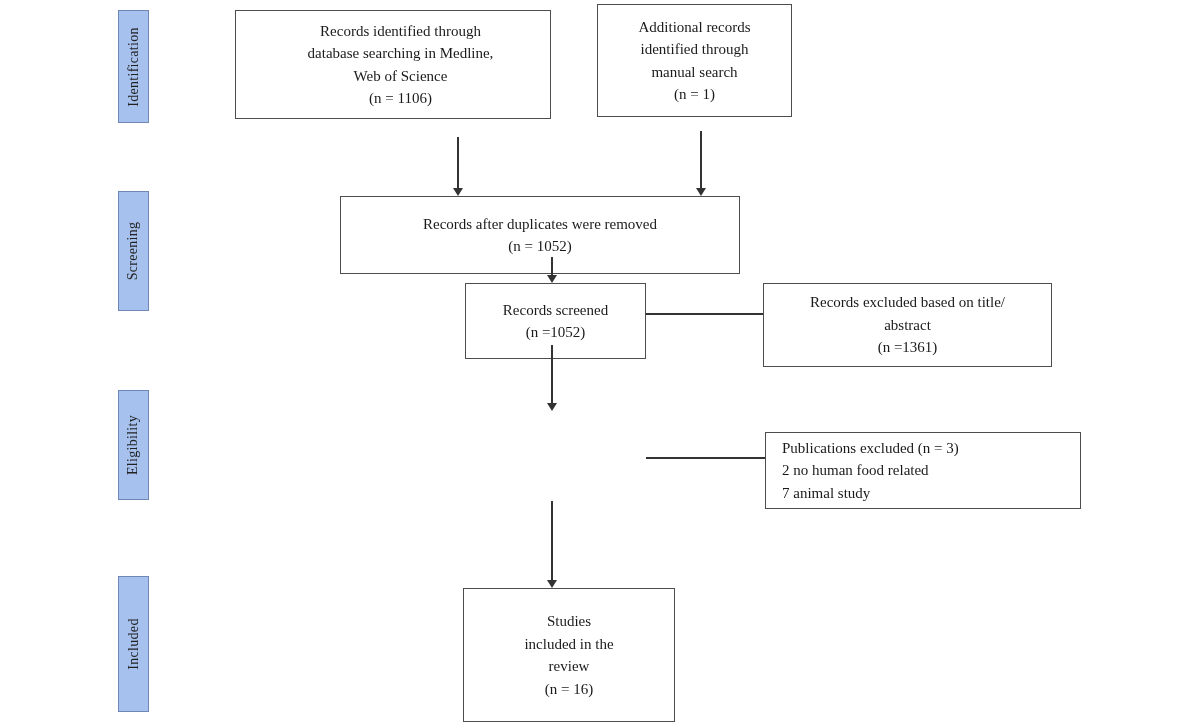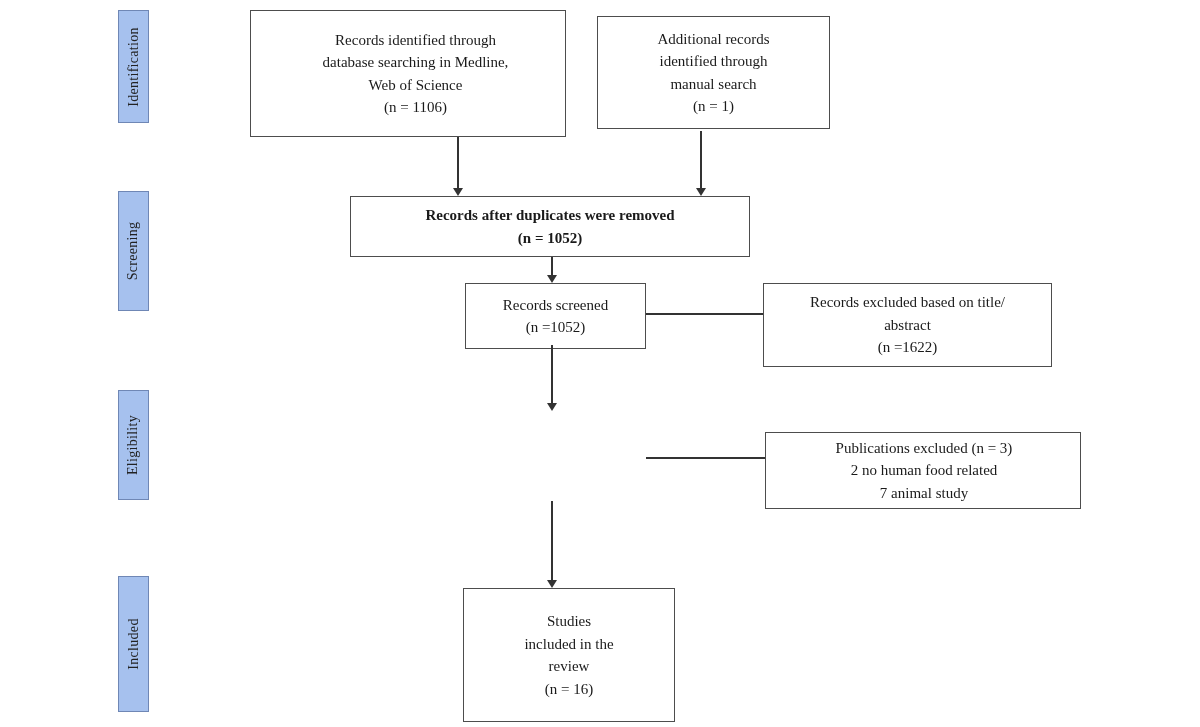--- a/index.html
+++ b/index.html
@@ -38,24 +38,24 @@
     align-items: center;
     justify-content: center;
     text-align: center;
     font-size: 15px;
     line-height: 1.5;
     padding: 4px 6px;
   }
   .box .multiline { white-space: pre-line; }
   .box.left-align {
     flex-direction: column;
-    align-items: center;
+    align-items: flex-start;
     justify-content: center;
     text-align: left;
-    padding-left: 8px;
+    padding-left: 16px;
   }
   .italic { }
   .vline {
     position: absolute;
     width: 1.5px;
     background: #333333;
   }
   .hline {
     position: absolute;
     height: 1.5px;
@@ -80,48 +80,48 @@
   <div class="stage" style="top:191px; height:120px;">
     <span>Screening</span>
   </div>
   <div class="stage" style="top:390px; height:110px;">
     <span>Eligibility</span>
   </div>
   <div class="stage" style="top:576px; height:136px;">
     <span>Included</span>
   </div>
 
-  <div class="box" style="left:250px; top:10px; width:316px; height:127px;padding-left:21px;">
+  <div class="box" style="left:235px; top:10px; width:316px; height:109px;padding-left:21px;">
     <div class="multiline">Records identified through
 database searching in Medline,
 Web of Science
 (n = 1106)</div>
   </div>
 
-  <div class="box" style="left:597px; top:16px; width:233px; height:113px;">
+  <div class="box" style="left:597px; top:4px; width:195px; height:113px;">
     <div class="multiline">Additional records
 identified through
 manual search
 (n = 1)</div>
   </div>
 
-  <div class="box" style="left:350px; top:196px; width:400px; height:61px;font-weight:bold;">
+  <div class="box" style="left:340px; top:196px; width:400px; height:78px;">
     <div class="multiline">Records after duplicates were removed
 (n = 1052)</div>
   </div>
 
-  <div class="box" style="left:465px; top:283px; width:181px; height:66px;">
+  <div class="box" style="left:465px; top:283px; width:181px; height:76px;">
     <div class="multiline">Records screened
 (n =1052)</div>
   </div>
 
   <div class="box" style="left:763px; top:283px; width:289px; height:84px;">
     <div class="multiline">Records excluded based on title/
 abstract
-(n =1622)</div>
+(n =1361)</div>
   </div>
 
 
   <div class="box left-align" style="left:765px; top:432px; width:316px; height:77px;">
     <div>Publications excluded (n = 3)</div>
     <div class="italic">2 no human food related</div>
     <div class="italic">7 animal study</div>
   </div>
 
   <div class="box" style="left:455px; top:588px; width:212px; height:134px;margin-left:8px;">

